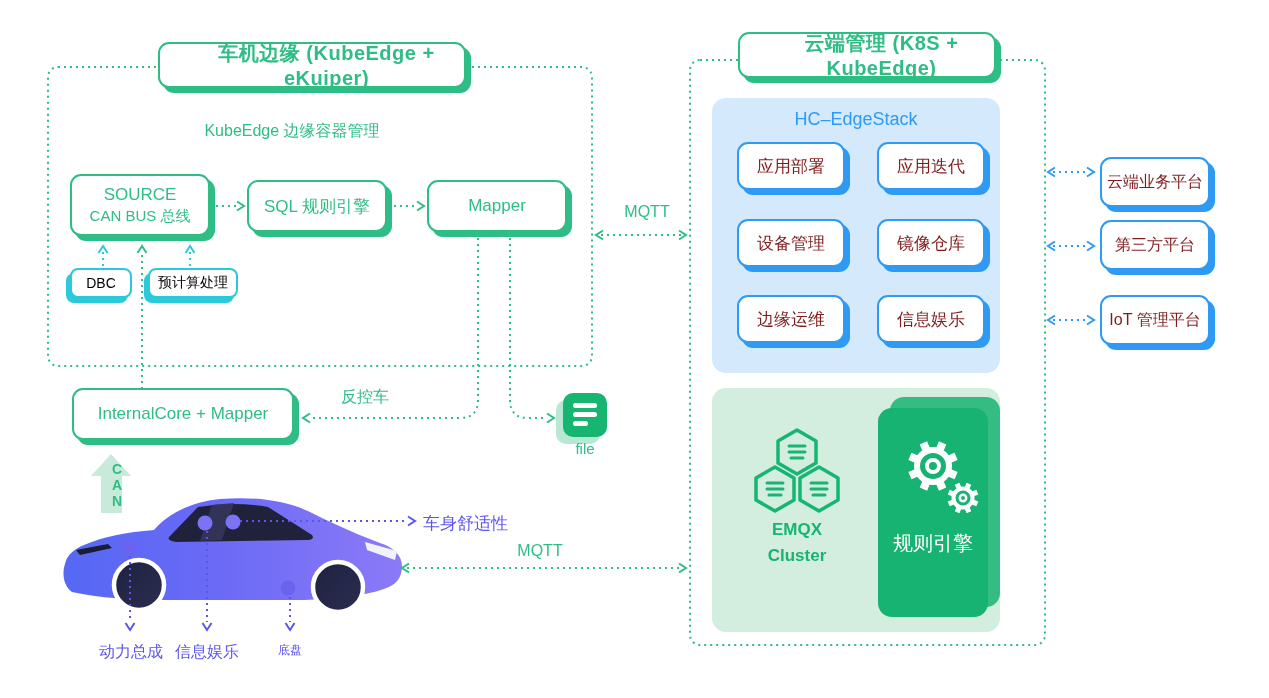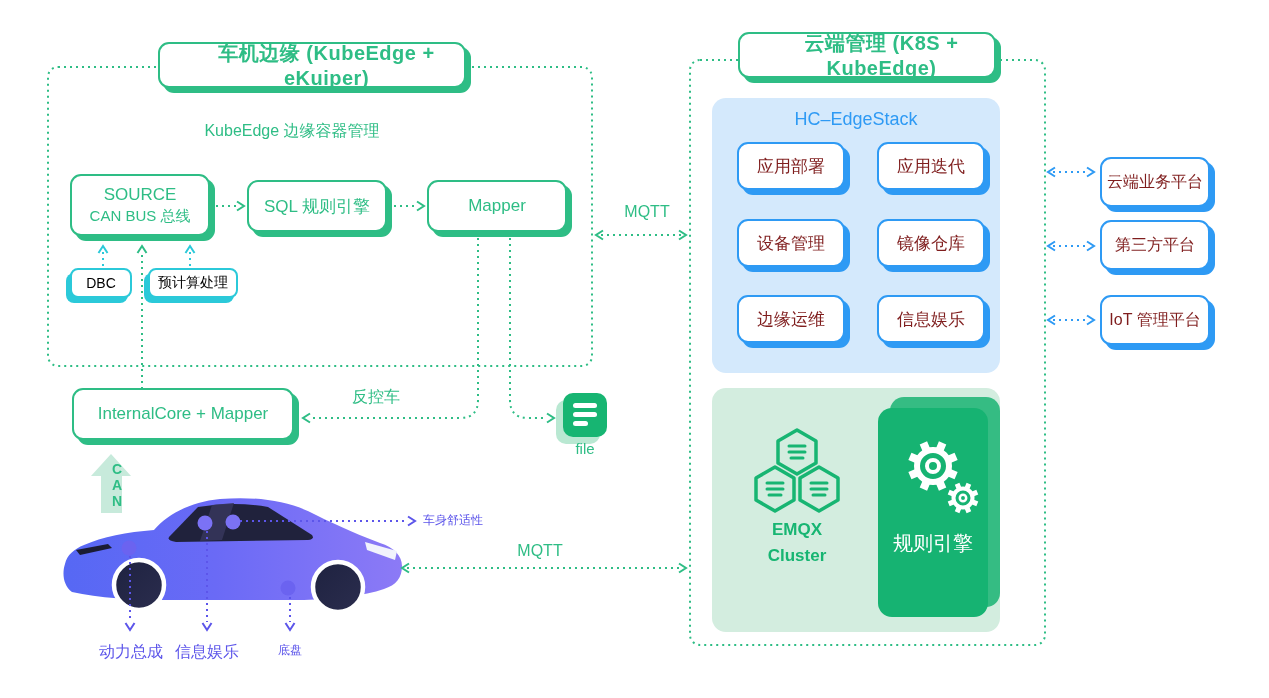--- a/index.html
+++ b/index.html
@@ -100,21 +100,21 @@
     <span>DBC</span>
   </div>
   <div class="box cbox" style="left:148px;top:268px;width:90px;height:30px;font-size:14px;">
     <span>预计算处理</span>
   </div>
 
   <div class="box gbox" style="left:72px;top:388px;width:222px;height:52px;font-size:17px;font-weight:500;">
     <span>InternalCore + Mapper</span>
   </div>
 
-  <div class="lbl green-t" style="left:330px;top:387px;width:70px;text-align:right;font-size:16px;">反控车</div>
+  <div class="lbl green-t" style="left:330px;top:387px;width:70px;text-align:center;font-size:16px;">反控车</div>
 
   <div class="abs" style="left:556px;top:400px;width:44px;height:44px;background:#B9E8D2;border-radius:10px;"></div>
   <div class="abs" style="left:563px;top:393px;width:44px;height:44px;background:#17B572;border-radius:10px;">
     <div class="file-bar" style="top:10px;width:24px;"></div>
     <div class="file-bar" style="top:19px;width:24px;"></div>
     <div class="file-bar" style="top:28px;width:15px;"></div>
   </div>
   <div class="lbl green-t" style="left:560px;top:440px;width:50px;text-align:center;font-size:15px;">file</div>
 
   <div class="lbl green-t" style="left:612px;top:203px;width:70px;text-align:center;font-size:16px;font-weight:500;">MQTT</div>
@@ -161,21 +161,21 @@
     <path class="p-tip" d="M125.5 623 L130 630 L134.5 623"></path>
     <path class="p-dash" d="M207 531 V622"></path>
     <path class="p-tip" d="M202.5 623 L207 630 L211.5 623"></path>
     <path class="p-dash" d="M290 597 V622"></path>
     <path class="p-tip" d="M285.5 623 L290 630 L294.5 623"></path>
     <path class="g-dash" d="M407 568 H681"></path>
     <path class="g-tip" d="M409 563.5 L402 568 L409 572.5"></path>
     <path class="g-tip" d="M679 563.5 L686 568 L679 572.5"></path>
   </svg>
 
-  <div class="lbl purple-t" style="left:423px;top:512px;font-size:12px;font-weight:500;text-align:right;">车身舒适性</div>
+  <div class="lbl purple-t" style="left:423px;top:512px;font-size:17px;font-weight:500;text-align:right;">车身舒适性</div>
   <div class="lbl purple-t" style="left:66px;top:642px;width:130px;text-align:center;font-size:16px;font-weight:500;">动力总成</div>
   <div class="lbl purple-t" style="left:142px;top:642px;width:130px;text-align:center;font-size:16px;font-weight:500;">信息娱乐</div>
   <div class="lbl purple-t" style="left:257px;top:642px;width:66px;text-align:center;font-size:12px;font-weight:500;">底盘</div>
 
   <div class="box gbox title-box" style="left:738px;top:32px;width:258px;height:46px;">
     <span>云端管理 (K8S + KubeEdge)</span>
   </div>
 
   <div class="panel" style="left:712px;top:98px;width:288px;height:275px;background:#D4E9FC;"></div>
   <div class="lbl blue-t" style="left:712px;top:109px;width:288px;text-align:center;font-size:18px;font-weight:500;">HC–EdgeStack</div>

